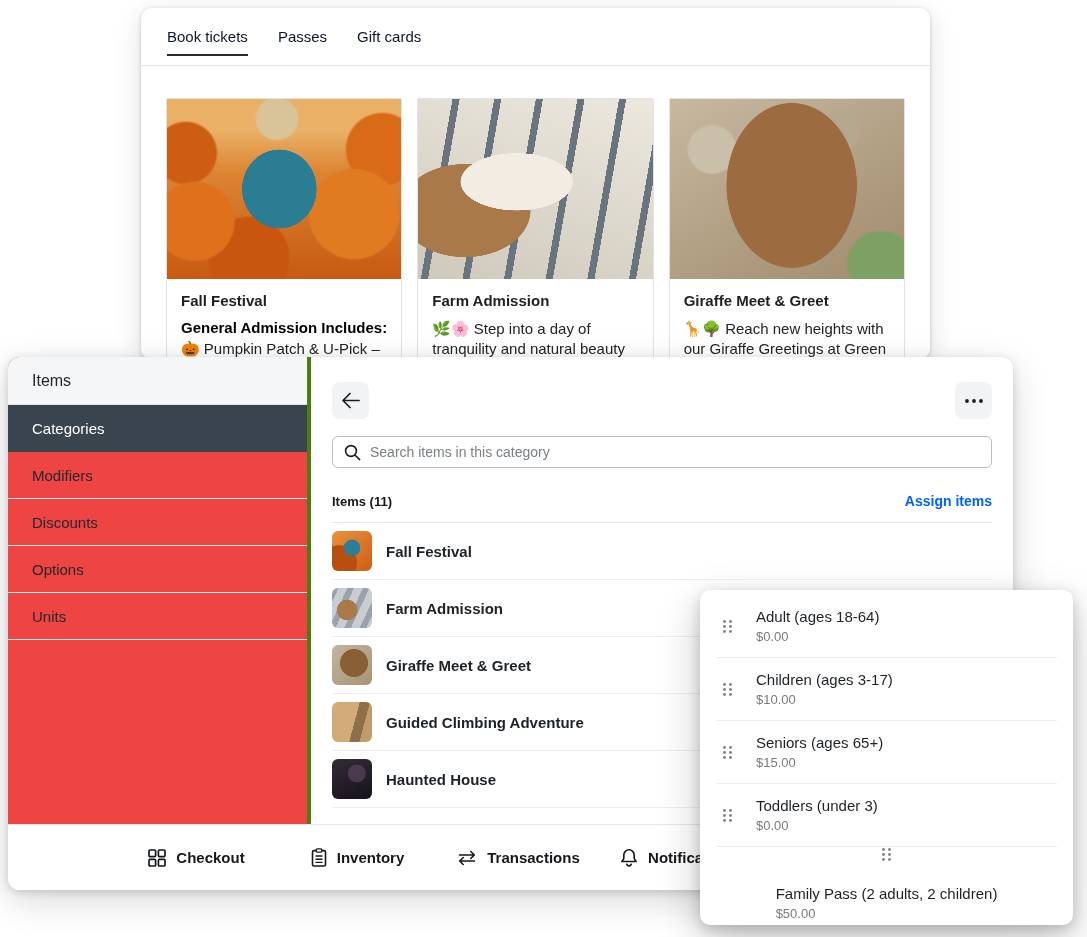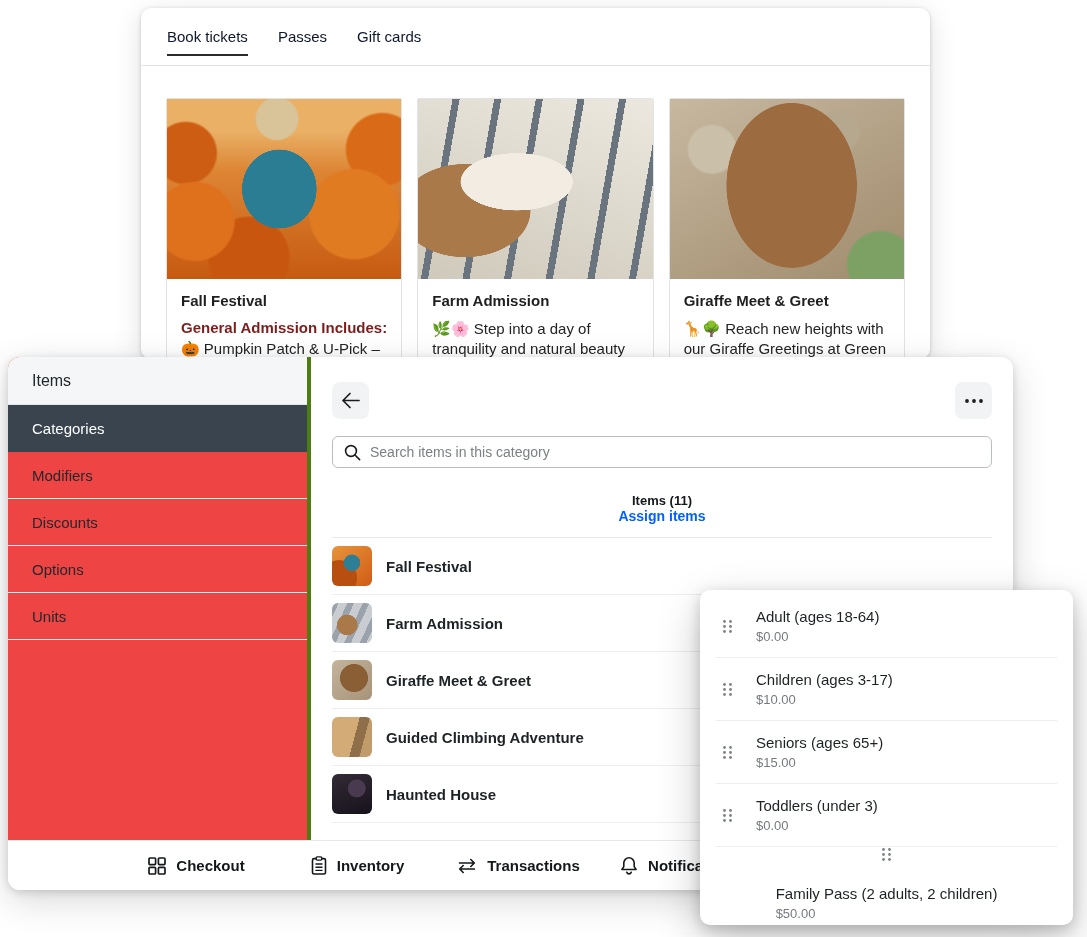--- a/index.html
+++ b/index.html
@@ -55,21 +55,21 @@
   .img-giraffe {
     background:
       radial-gradient(circle at 90% 92%, #7da064 0 12%, rgba(0,0,0,0) 13%),
       radial-gradient(ellipse 28% 46% at 52% 48%, #9c6b3f 0 99%, rgba(0,0,0,0) 100%),
       radial-gradient(circle at 18% 28%, #cabfa9 0 10%, rgba(0,0,0,0) 11%),
       radial-gradient(circle at 72% 18%, #b5a88e 0 9%, rgba(0,0,0,0) 10%),
       linear-gradient(150deg, #c7b8a0, #a08b6d);
   }
   .card-body { padding:13px 14px 16px; }
   .card-title { font-size:15px; font-weight:700; color:#1f1f1f; margin-bottom:10px; }
-  .card-desc-heading { font-size:15px; font-weight:700; color:#7f1d1d; margin-bottom:3px; }
+  .card-desc-heading { font-size:15px; font-weight:700; color:#000000; margin-bottom:3px; }
   .card-desc { font-size:15px; line-height:20px; color:#242424; max-height:40px; overflow:hidden; }
 
   
   .main-panel {
     position:absolute; left:8px; top:357px; width:1005px; height:533px;
     background:#fff; border-radius:12px;
     box-shadow:0 2px 8px rgba(0,0,0,.15), 0 10px 36px rgba(0,0,0,.16);
     z-index:2; overflow:hidden;
   }
   .sidebar {
@@ -96,21 +96,21 @@
   .detail-title { font-size:23px; font-weight:700; color:#15181b; margin-bottom:24px; letter-spacing:.2px; }
   .searchbox {
     height:32px; border:1px solid #b9bdc1; border-radius:6px;
     display:flex; align-items:center; gap:9px; padding:0 11px; margin-bottom:25px; background:#fff;
   }
   .searchbox input {
     border:none; outline:none; flex:1; font-size:14px; color:#0f766e;
     font-family:"Liberation Sans", sans-serif; background:transparent;
   }
   .searchbox input::placeholder { color:#7a8084; }
-  .items-header { display:flex; justify-content:space-between; align-items:center; padding-bottom:13px; border-bottom:1px solid #e6e8e9;flex-direction:column; }
+  .items-header { display:flex; justify-content:space-between; align-items:center; padding-bottom:13px; border-bottom:1px solid #e6e8e9; }
   .items-count { font-size:13px; font-weight:700; color:#15181b; }
   .assign-link { font-size:14px; font-weight:700; color:#0061fe; text-decoration:none; cursor:pointer; }
   .item-row { display:flex; align-items:center; gap:14px; height:57px; border-bottom:1px solid #eceeef; cursor:pointer; }
   .thumb { width:40px; height:40px; border-radius:6px; flex:0 0 40px; }
   .t-fall {
     background: radial-gradient(circle at 50% 42%, #2e7f96 0 26%, rgba(0,0,0,0) 28%),
       radial-gradient(circle at 18% 80%, #b84e10 0 38%, rgba(0,0,0,0) 40%),
       linear-gradient(140deg, #e8933c, #cf5d14);
   }
   .t-farm {
@@ -122,21 +122,21 @@
       linear-gradient(135deg, #c3b49e, #a79377);
   }
   .t-climb { background: linear-gradient(105deg, #d2ab77 0 55%, #8f6f4a 55% 75%, #c29b6a 75%); }
   .t-haunt {
     background: radial-gradient(circle at 62% 36%, #4a3a50 0 24%, rgba(0,0,0,0) 26%),
       linear-gradient(160deg, #332b36, #16121a);
   }
   .item-name { font-size:15px; font-weight:600; color:#1d2226; }
 
   .bottom-nav {
-    position:absolute; left:0; right:0; bottom:0; height:50px;
+    position:absolute; left:0; right:0; bottom:0; height:66px;
     background:#fff; border-top:1px solid #e6e8e9;
     display:flex; align-items:center; padding-left:108px;
   }
   .nav-item {
     width:161px; display:flex; align-items:center; justify-content:center; gap:10px;
     font-size:15px; font-weight:600; color:#15181b; cursor:pointer; white-space:nowrap;
   }
 
   
   .variant-card {

